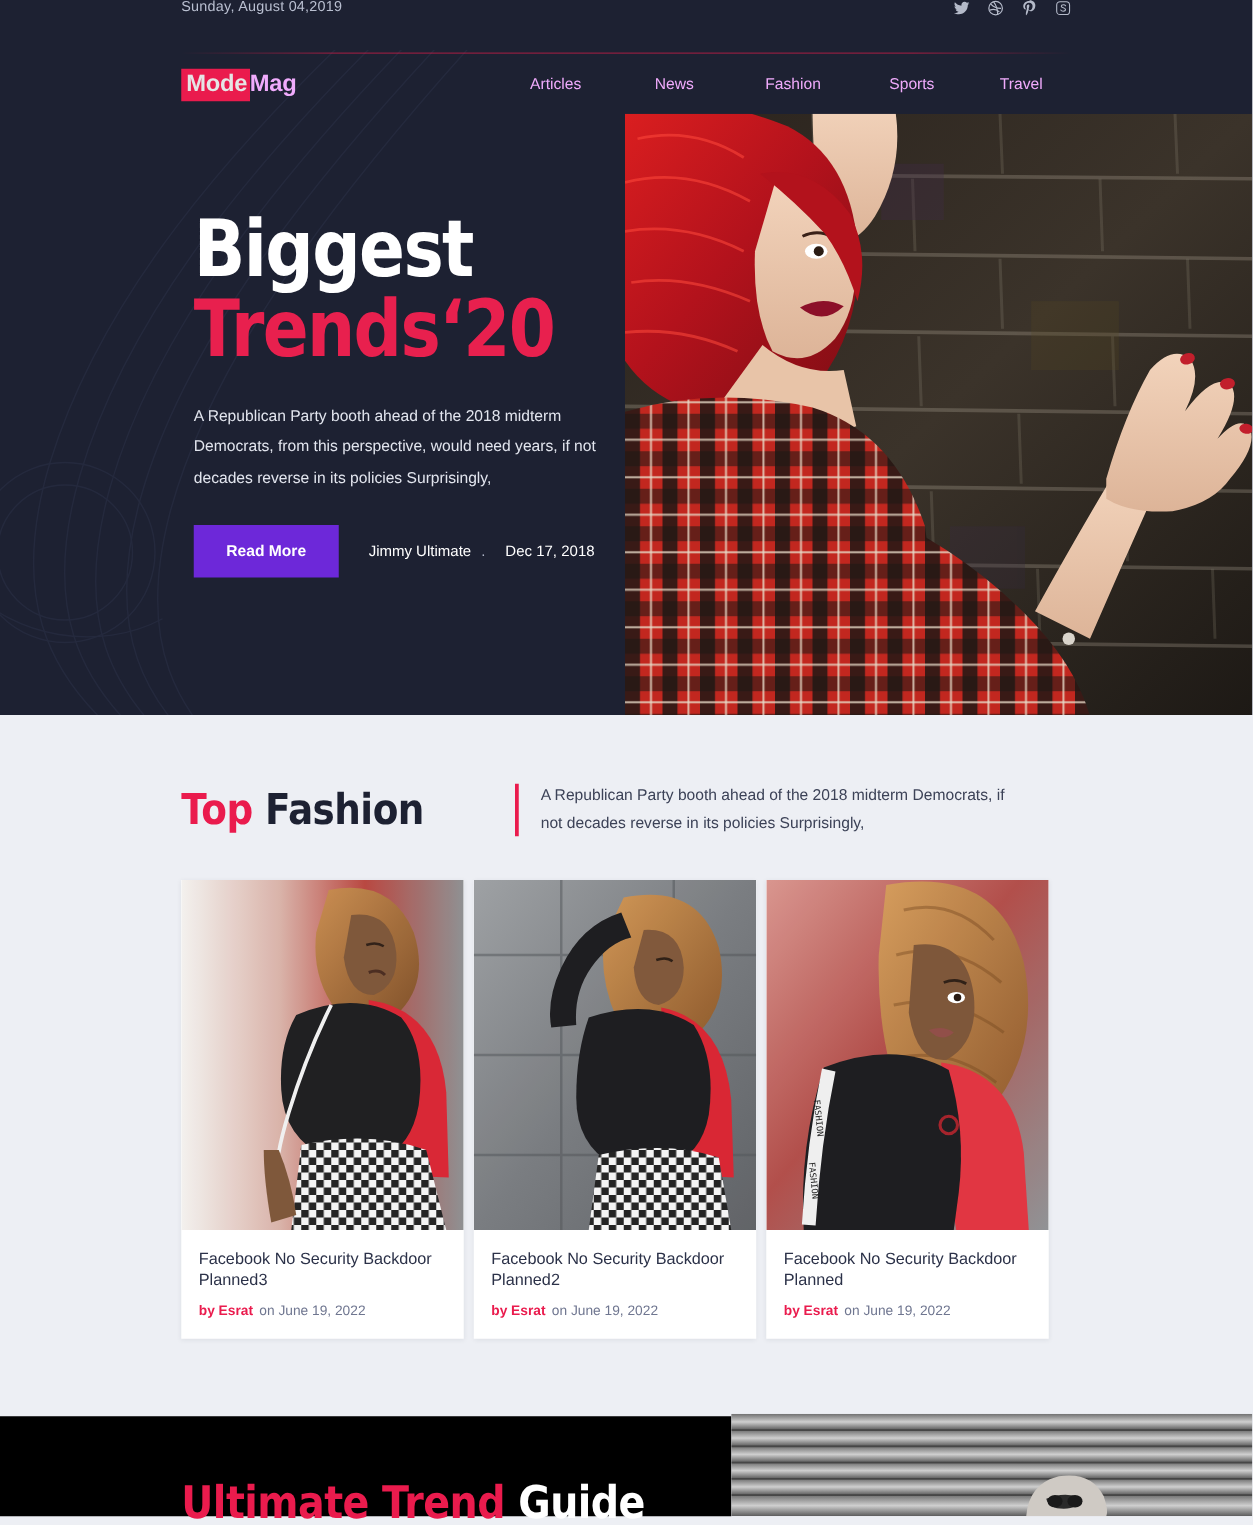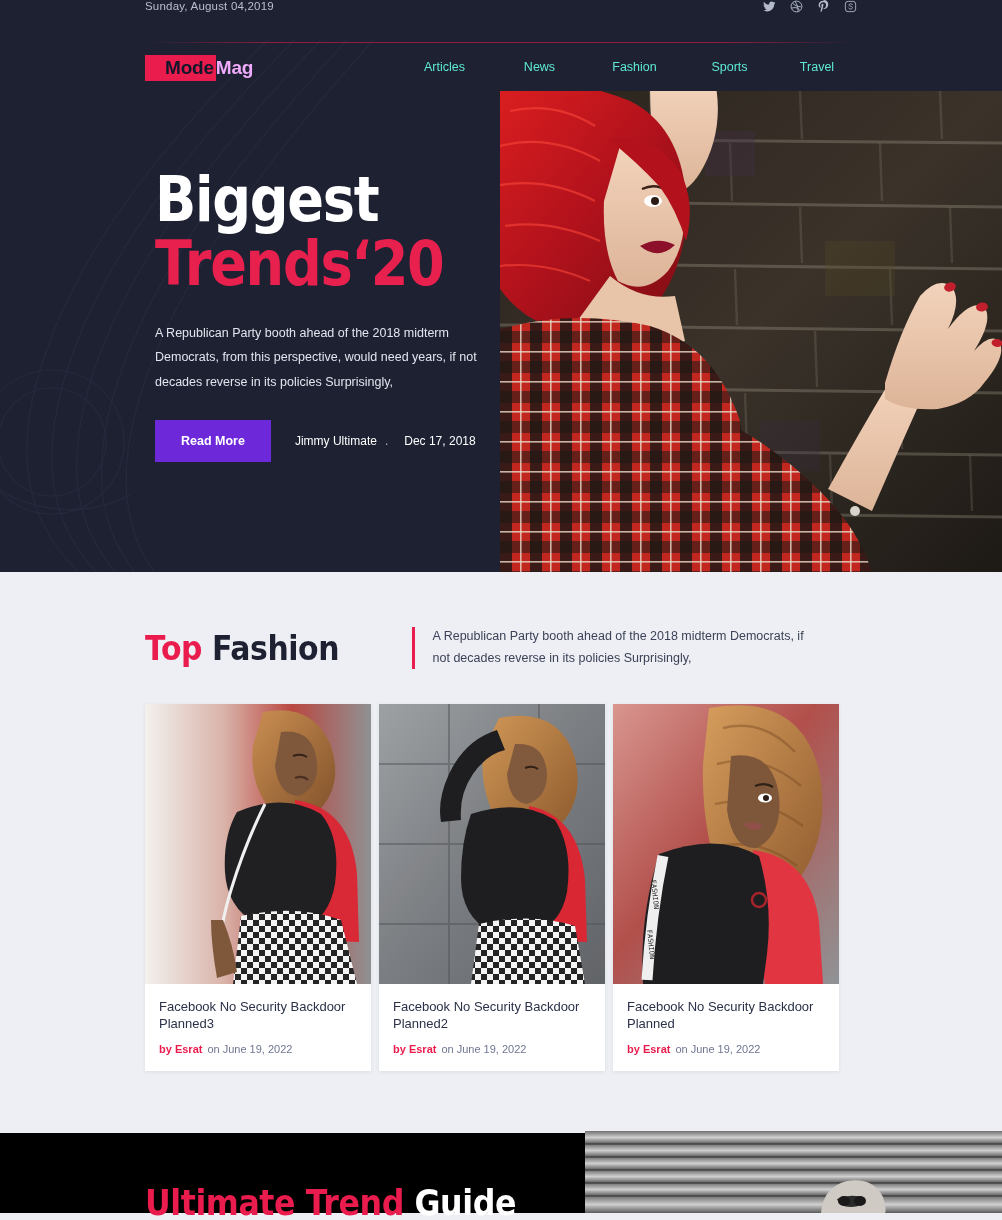--- a/index.html
+++ b/index.html
@@ -37,25 +37,25 @@
     background:linear-gradient(90deg, rgba(233,27,74,0) 0%, rgba(233,27,74,.55) 18%, rgba(233,27,74,.55) 82%, rgba(233,27,74,0) 100%);
   }
 
   
   .navbar {
     position:relative; z-index:5;
     display:flex; align-items:center; justify-content:space-between;
     padding:0 145px; height:48px;
   }
   .logo { font-size:19px; font-weight:bold; letter-spacing:-.2px; line-height:1; }
-  .logo .lg-a { background:#ea1b4d; color:#0f172a; padding:2px 2px 3px 20px; }
+  .logo .lg-a { background:#ea1b4d; color:#e5e5e5; padding:2px 2px 3px 4px; }
   .logo .lg-b { color:#f0abfc; padding:2px 3px 3px 0; }
   .nav { display:flex; align-items:center; }
   .nav a {
-    color:#5eead4; font-size:12.5px; text-decoration:none;
+    color:#f0abfc; font-size:12.5px; text-decoration:none;
     padding:6px 0; width:95px; text-align:center; cursor:pointer;
   }
   .nav a:last-child { width:80px; }
 
   
   .hero-body { position:relative; height:482px; }
   .hero-photo {
     position:absolute; right:0; top:0; width:502px; height:482px;
     overflow:hidden;
   }

